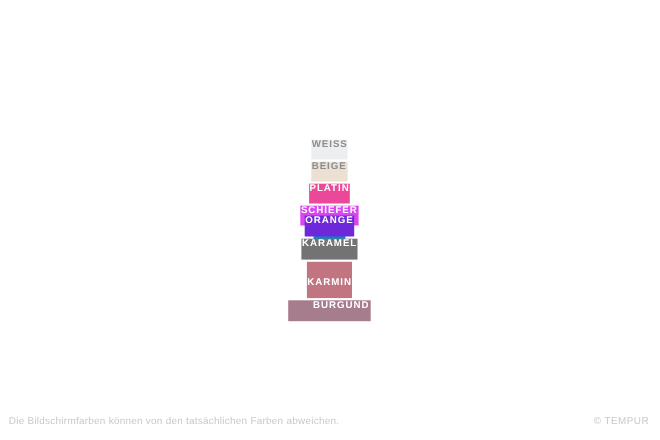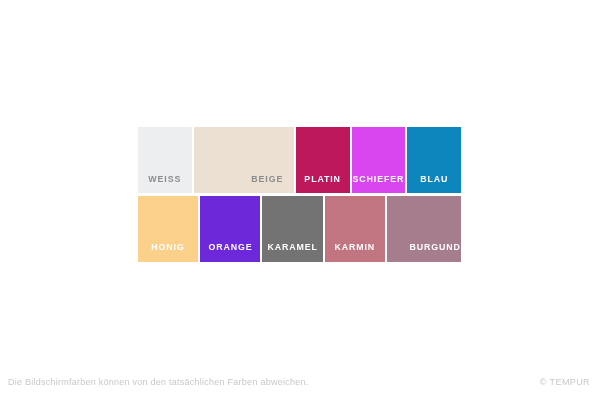--- a/index.html
+++ b/index.html
@@ -21,24 +21,25 @@
     top: 127px;
     width: 323px;
     height: 135px;
     display: flex;
     flex-direction: column;
     gap: 3px;
   }
 
   .swatch-row {
     display: flex;
-    flex-direction: row;
+    flex-direction: column;
     gap: 2px;
     flex: 1 1 0;
     min-height: 0;
+    align-items: center;
   }
 
   .swatch {
     flex: 1 1 0;
     position: relative;
     display: flex;
     align-items: flex-end;
     justify-content: center;
     box-sizing: border-box;
   }
@@ -91,46 +92,43 @@
 </style>
 </head>
 <body style="background-color: rgb(255, 255, 255);">
 
 <div id="swatch-grid">
 
   <div class="swatch-row row-top">
     <div class="swatch" style="background-color: rgb(236, 238, 240);">
       <span class="swatch-label label-dark" style="color: rgb(138, 141, 144);">WEISS</span>
     </div>
-    <div class="swatch" style="background-color: rgb(236, 224, 210); padding-left: 47px;">
+    <div class="swatch" style="background-color: rgb(236, 224, 210);">
       <span class="swatch-label label-dark" style="color: rgb(138, 141, 144);">BEIGE</span>
     </div>
-    <div class="swatch" style="background-color: #be185d;">
+    <div class="swatch" style="background-color: #ec4899;">
       <span class="swatch-label label-light" style="color: rgb(255, 255, 255);">PLATIN</span>
     </div>
     <div class="swatch" style="background-color: #d946ef;">
       <span class="swatch-label label-light" style="color: rgb(255, 255, 255);">SCHIEFER</span>
     </div>
     <div class="swatch" style="background-color: rgb(13, 134, 189);">
       <span class="swatch-label label-light" style="color: rgb(255, 255, 255);">BLAU</span>
     </div>
   </div>
 
   <div class="swatch-row row-bottom">
-    <div class="swatch" style="background-color: rgb(251, 208, 138);">
-      <span class="swatch-label label-light" style="color: rgb(255, 255, 255);">HONIG</span>
-    </div>
     <div class="swatch" style="background-color: #6d28d9;">
       <span class="swatch-label label-light" style="color: rgb(255, 255, 255);">ORANGE</span>
     </div>
     <div class="swatch" style="background-color: #737373;">
       <span class="swatch-label label-light" style="color: rgb(255, 255, 255);">KARAMEL</span>
     </div>
     <div class="swatch" style="background-color: rgb(192, 117, 129);">
-      <span class="swatch-label label-light" style="color: rgb(255, 255, 255);">KARMIN</span>
+      <span class="swatch-label label-light" style="color: rgb(255, 255, 255); margin-top: 14px;">KARMIN</span>
     </div>
     <div class="swatch" style="background-color: rgb(166, 125, 140);">
       <span class="swatch-label label-light" style="color: rgb(255, 255, 255); margin-left: 22px;">BURGUND</span>
     </div>
   </div>
 
 </div>
 
 <div id="footer">
   <div id="footer-caption" style="color: rgb(200, 200, 200);">Die Bildschirmfarben können von den tatsächlichen Farben abweichen.</div>

